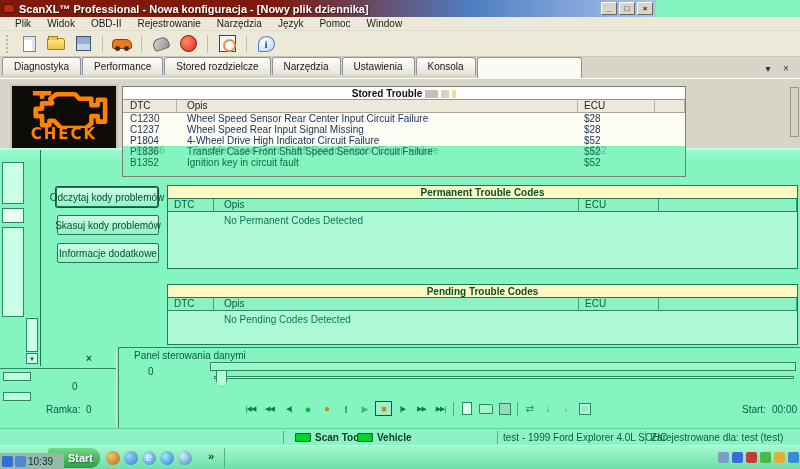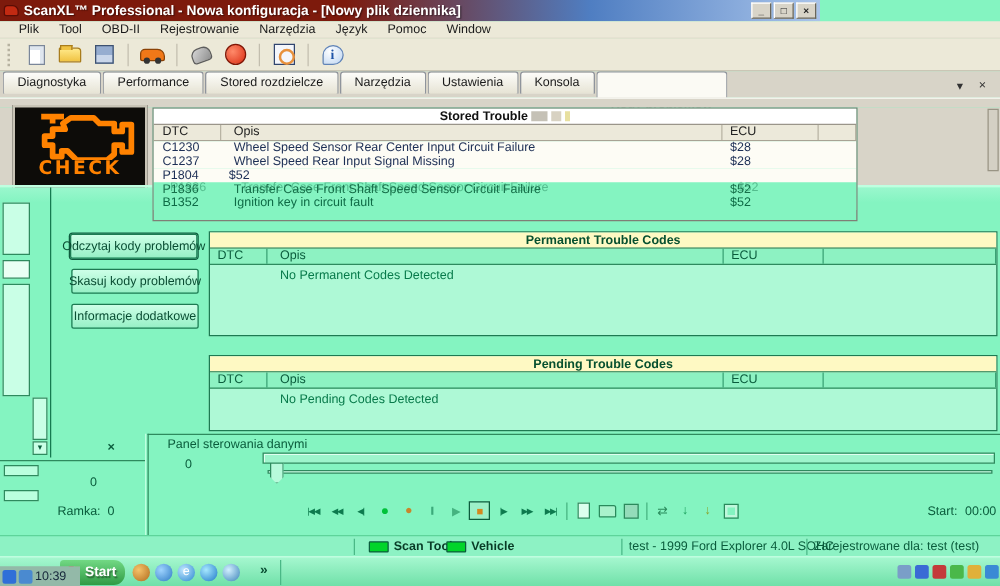--- a/index.html
+++ b/index.html
@@ -173,21 +173,21 @@
     <div class="title-text">ScanXL™ Professional - Nowa konfiguracja - [Nowy plik dziennika]</div>
     <div class="winbtns">
       <div class="winbtn">_</div>
       <div class="winbtn">□</div>
       <div class="winbtn">×</div>
     </div>
   </div>
 
   <div class="abs menubar">
     <span class="menu-item">Plik</span>
-    <span class="menu-item">Tool</span>
+    <span class="menu-item">Widok</span>
     <span class="menu-item">OBD-II</span>
     <span class="menu-item">Rejestrowanie</span>
     <span class="menu-item">Narzędzia</span>
     <span class="menu-item">Język</span>
     <span class="menu-item">Pomoc</span>
     <span class="menu-item">Window</span>
   </div>
 
   <div class="abs toolbar">
     <div class="tb-grip"></div>
@@ -264,20 +264,21 @@
       <div class="c-rest"></div>
     </div>
     <div class="trow light">
       <div class="c-dtc">C1237</div>
       <div class="c-opis">Wheel Speed Rear Input Signal Missing</div>
       <div class="c-ecu">$28</div>
       <div class="c-rest"></div>
     </div>
     <div class="trow light">
       <div class="c-dtc">P1804</div>
+      <div class="c-opis">4-Wheel Drive High Indicator Circuit Failure</div>
       <div class="c-ecu">$52</div>
       <div class="c-rest"></div>
     </div>
     <div class="trow glitch">
       <div class="c-dtc">P1836</div>
       <div class="c-opis">Transfer Case Front Shaft Speed Sensor Circuit Failure</div>
       <div class="c-ecu">$52</div>
       <div class="c-rest"></div>
     </div>
     <div class="trow greenrow">

